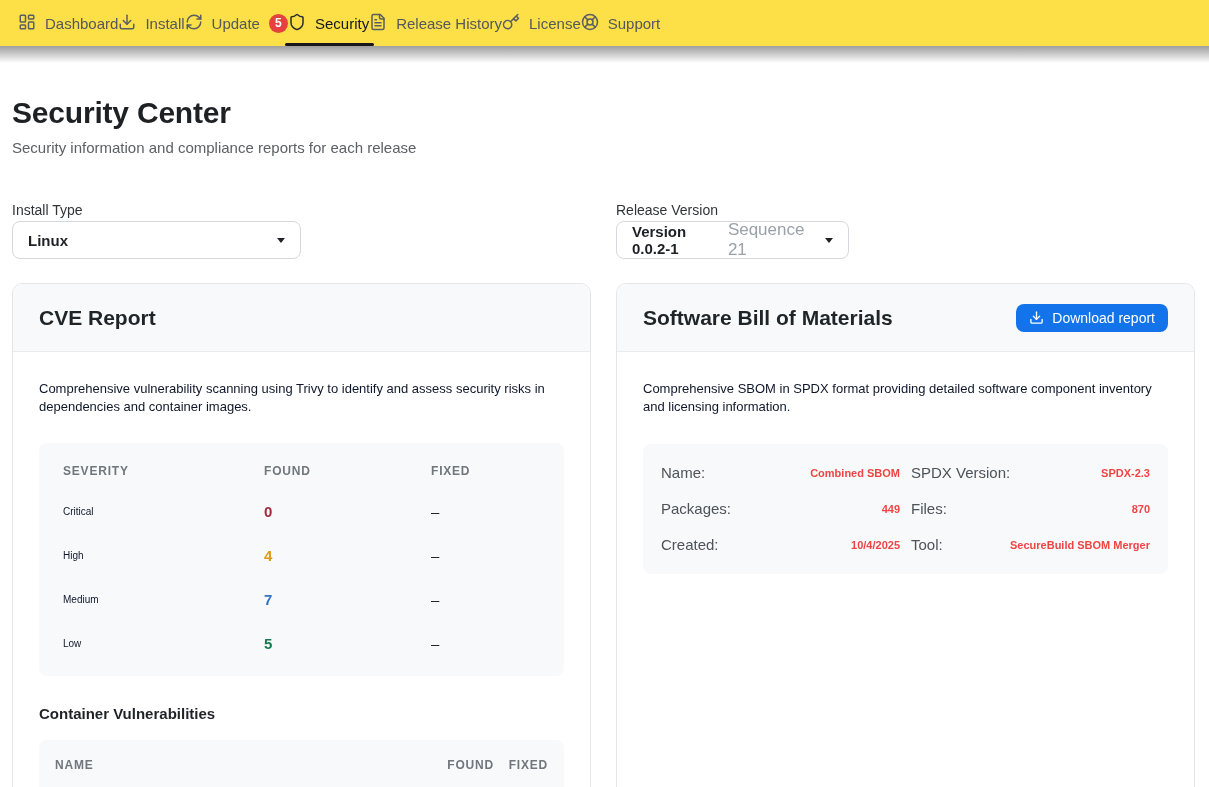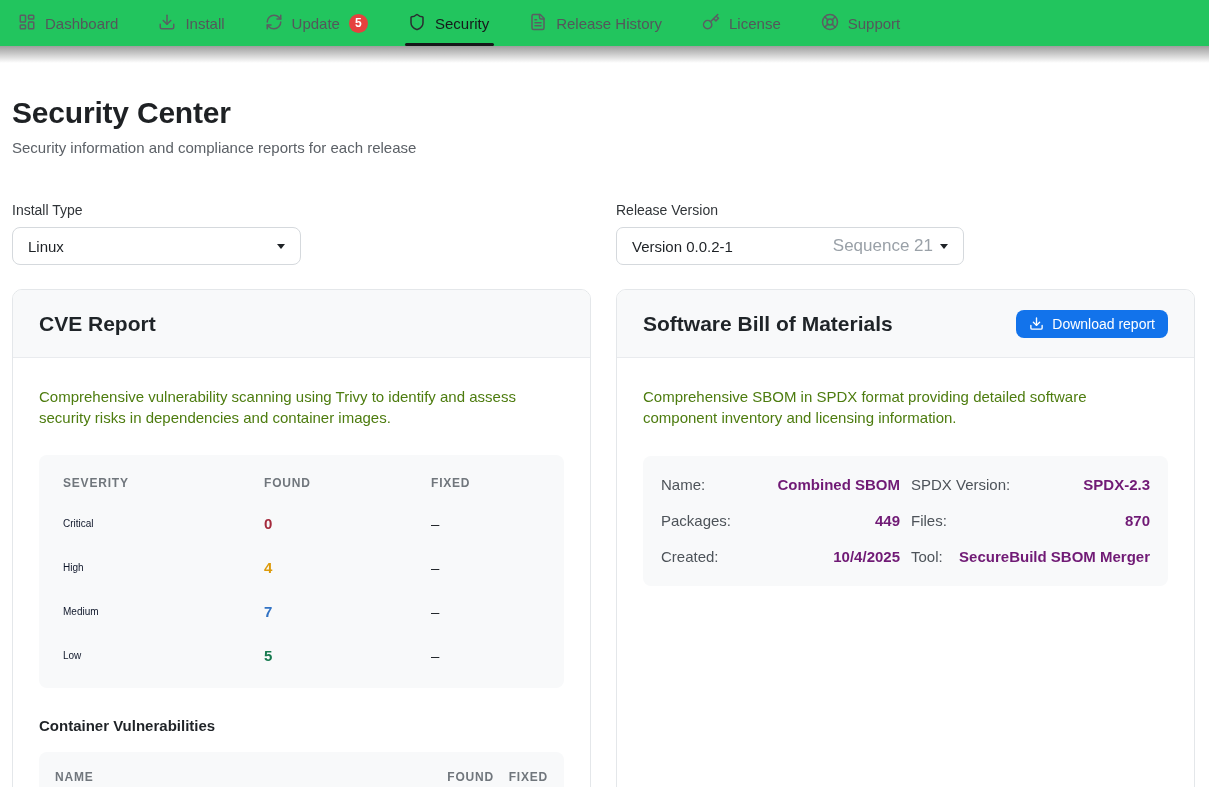--- a/index.html
+++ b/index.html
@@ -5,25 +5,24 @@
   * { margin: 0; padding: 0; box-sizing: border-box; }
   html, body { width: 1209px; height: 787px; overflow: hidden; }
   body {
     font-family: "Liberation Sans", "DejaVu Sans", sans-serif;
     background: #ffffff;
     color: #212529;
   }
   
   .topnav {
     height: 46px;
-    background: #22c55e;
+    background: #fde047;
     display: flex;
     align-items: center;
     padding: 0 18px;
-    gap: 40px;
   }
   .nav-item {
     position: relative;
     height: 100%;
     display: flex;
     align-items: center;
     gap: 9px;
     font-size: 15px;
     color: #54575b;
     cursor: pointer;
@@ -62,43 +61,43 @@
     letter-spacing: -0.2px;
   }
   .page-subtitle { margin-top: 9px; font-size: 15px; color: #5c6167; }
   
   .filters {
     display: grid;
     grid-template-columns: 1fr 1fr;
     column-gap: 25px;
     margin-top: 46px;
   }
-  .filter-label { font-size: 14px; color: #303438; margin-bottom: 9px; }
+  .filter-label { font-size: 14px; color: #303438; margin-bottom: 3px; }
   .select {
     height: 38px;
     background: #fff;
     border: 1px solid #d5d9dd;
     border-radius: 8px;
     display: flex;
     align-items: center;
     justify-content: space-between;
     padding: 0 15px;
     cursor: pointer;
   }
-  .select-value { font-size: 15px; font-weight: 400; color: #1d2125; }
+  .select-value { font-size: 15px; font-weight: 700; color: #1d2125; }
   .select-right { display: flex; align-items: center; gap: 7px; }
   .select-hint { font-size: 17px; color: #9aa1a8; }
   .caret {
     width: 0; height: 0;
     border-left: 4.5px solid transparent;
     border-right: 4.5px solid transparent;
     border-top: 5.5px solid #1f2327;
   }
   .w-install { width: 289px; }
-  .w-version { width: 348px; border-radius: 7px; }
+  .w-version { width: 233px; }
   
   .cards {
     display: grid;
     grid-template-columns: 1fr 1fr;
     column-gap: 25px;
     margin-top: 24px;
     align-items: start;
   }
   .card {
     border: 1px solid #e4e7ea;
@@ -111,21 +110,21 @@
     background: #f8f9fa;
     height: 68px;
     padding: 0 26px;
     display: flex;
     align-items: center;
     justify-content: space-between;
     border-bottom: 1px solid #e9ebee;
   }
   .card-title { font-size: 21px; font-weight: 600; color: #1f2428; }
   .card-body { padding: 28px 26px; }
-  .card-desc { font-size: 15px; line-height: 1.42; color: #4d7c0f; max-width: 520px; }
+  .card-desc { font-size: 13px; line-height: 1.42; color: #0f172a; max-width: 520px; }
   
   .sev-box {
     margin-top: 26px;
     background: #f8f9fa;
     border-radius: 8px;
     padding: 9px 0 10px;
   }
   .sev-row {
     display: grid;
     grid-template-columns: 201px 167px 1fr;
@@ -182,21 +181,21 @@
     column-gap: 11px;
   }
   .info-cell {
     height: 36px;
     display: flex;
     align-items: center;
     justify-content: space-between;
     gap: 10px;
   }
   .info-label { font-size: 15px; color: #4d5359; white-space: nowrap; }
-  .info-value { font-size: 15px; font-weight: 700; color: #701a75; text-align: center; white-space: nowrap; }
+  .info-value { font-size: 11px; font-weight: 700; color: #ef4444; text-align: center; white-space: nowrap; }
 </style>
 </head>
 <body>
 
 <nav class="topnav">
   <div class="nav-item">
     <span>
       <svg width="18" height="18" viewBox="0 0 24 24" fill="none" stroke-width="2" stroke-linecap="round" stroke-linejoin="round">
           <rect x="3" y="3" width="7" height="9" rx="1"></rect>
           <rect x="14" y="3" width="7" height="5" rx="1"></rect>

